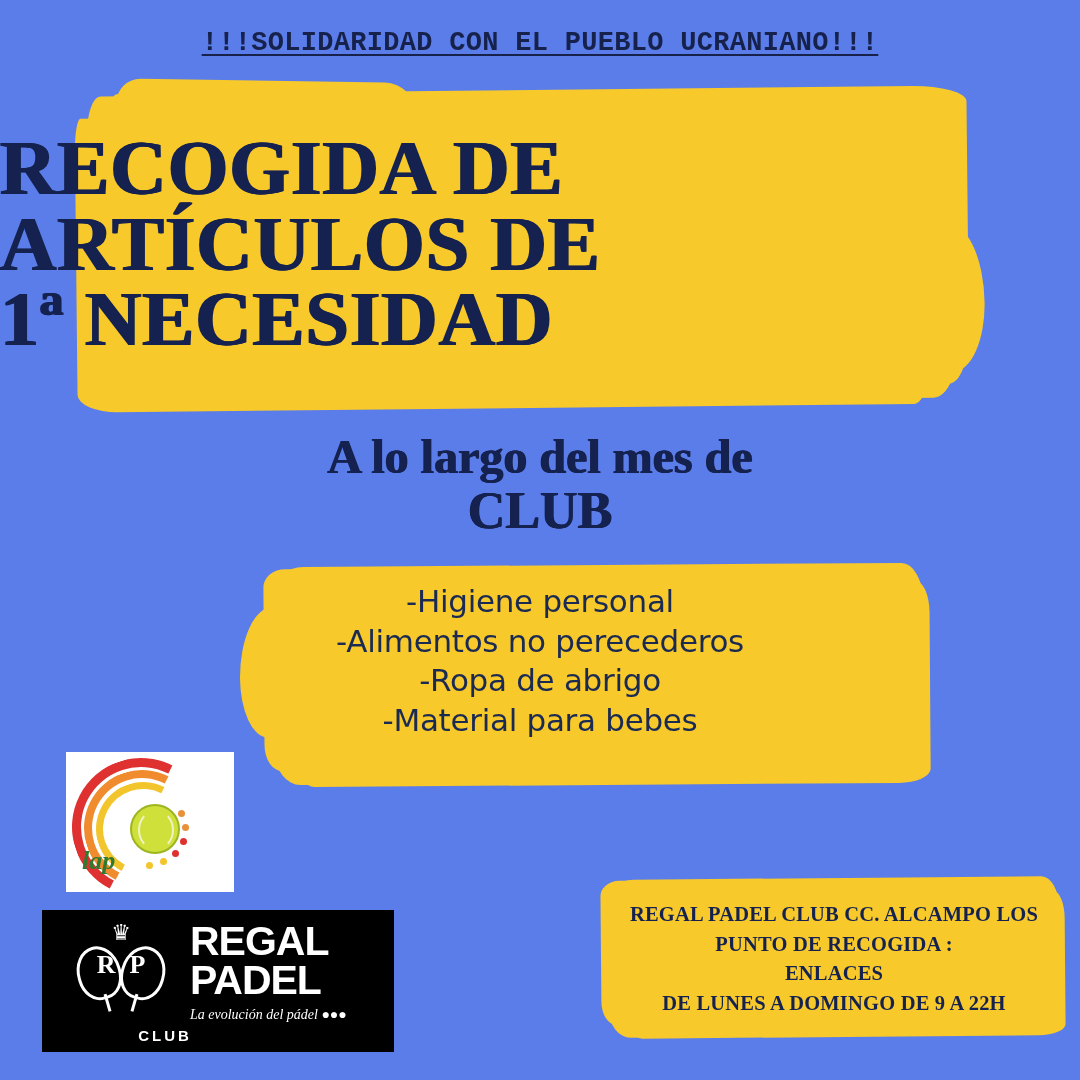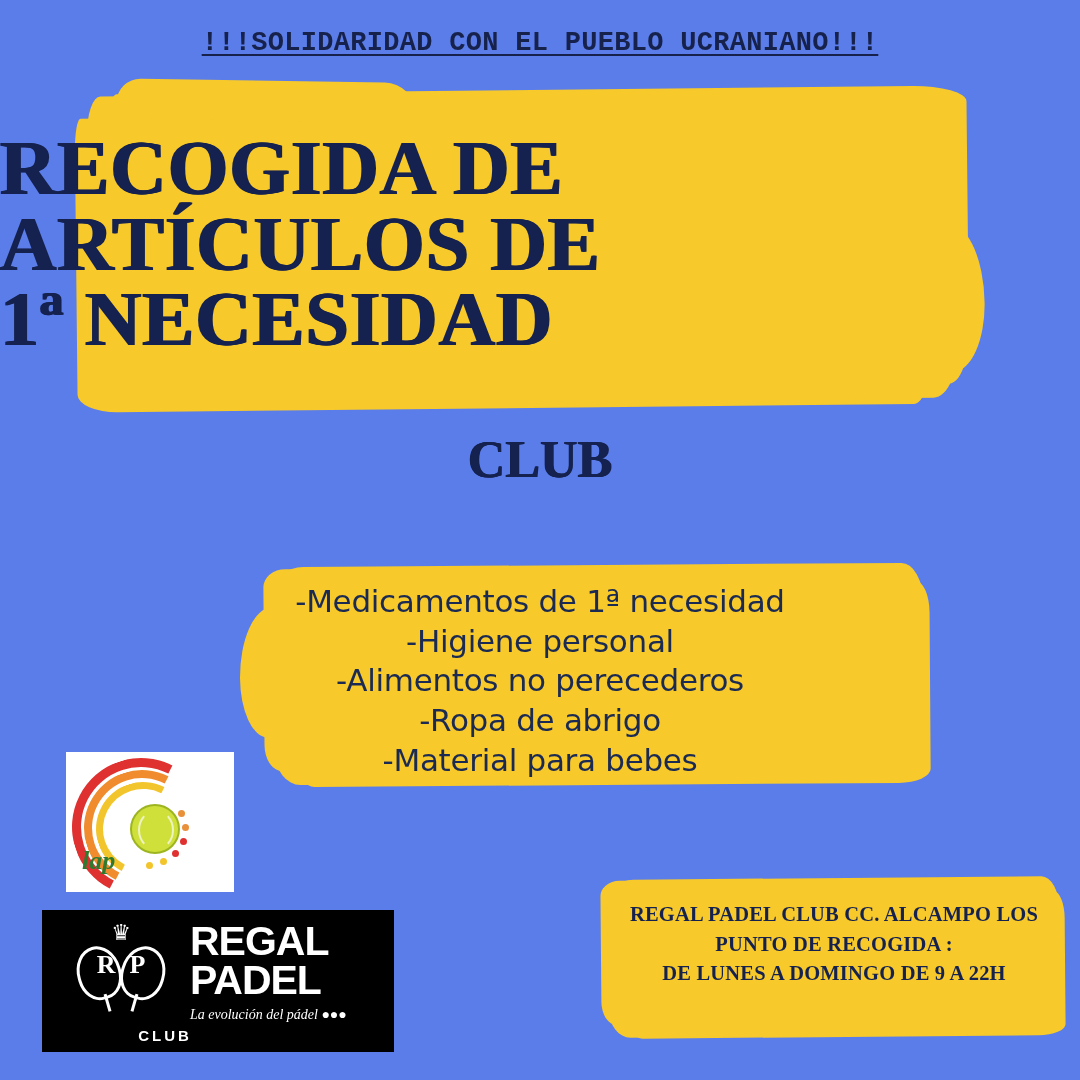--- a/index.html
+++ b/index.html
@@ -356,28 +356,28 @@
 
   <div class="brush-main"></div>
 
   <div class="headline">
     <span class="hl-line">RECOGIDA DE</span>
     <span class="hl-line">ARTÍCULOS DE</span>
     <span class="hl-line">1ª NECESIDAD</span>
   </div>
 
   <div class="subtitle">
+    <span class="sub-line">A lo largo del mes de</span>
     <span class="sub-line big">CLUB</span>
   </div>
 
   <div class="brush-list"></div>
 
   <div class="item-list">
     <ul>
-      <li>-Medicamentos de 1ª necesidad</li>
       <li>-Higiene personal</li>
       <li>-Alimentos no perecederos</li>
       <li>-Ropa de abrigo</li>
       <li>-Material para bebes</li>
     </ul>
   </div>
 
   <div class="lap-logo">
     <span class="lap-arc" style="left:6px; top:6px; width:120px; height:120px; border-width:9px; border-top-color:#e03131; border-left-color:#e03131; transform:rotate(-18deg);"></span>
     <span class="lap-arc" style="left:18px; top:18px; width:100px; height:100px; border-width:8px; border-top-color:#f08c2e; border-left-color:#f08c2e; transform:rotate(-18deg);"></span>
@@ -408,16 +408,17 @@
       <div class="regal-word">REGAL</div>
       <div class="regal-word">PADEL</div>
       <div class="regal-tag">La evolución del pádel ●●●</div>
     </div>
   </div>
 
   <div class="brush-pickup"></div>
   <div class="pickup-text">
     <span class="pl">REGAL PADEL CLUB CC. ALCAMPO LOS</span>
     <span class="pl">PUNTO DE RECOGIDA :</span>
+    <span class="pl">ENLACES</span>
     <span class="pl">DE LUNES A DOMINGO DE 9 A 22H</span>
   </div>
 
 </div>
 
 </body></html>

